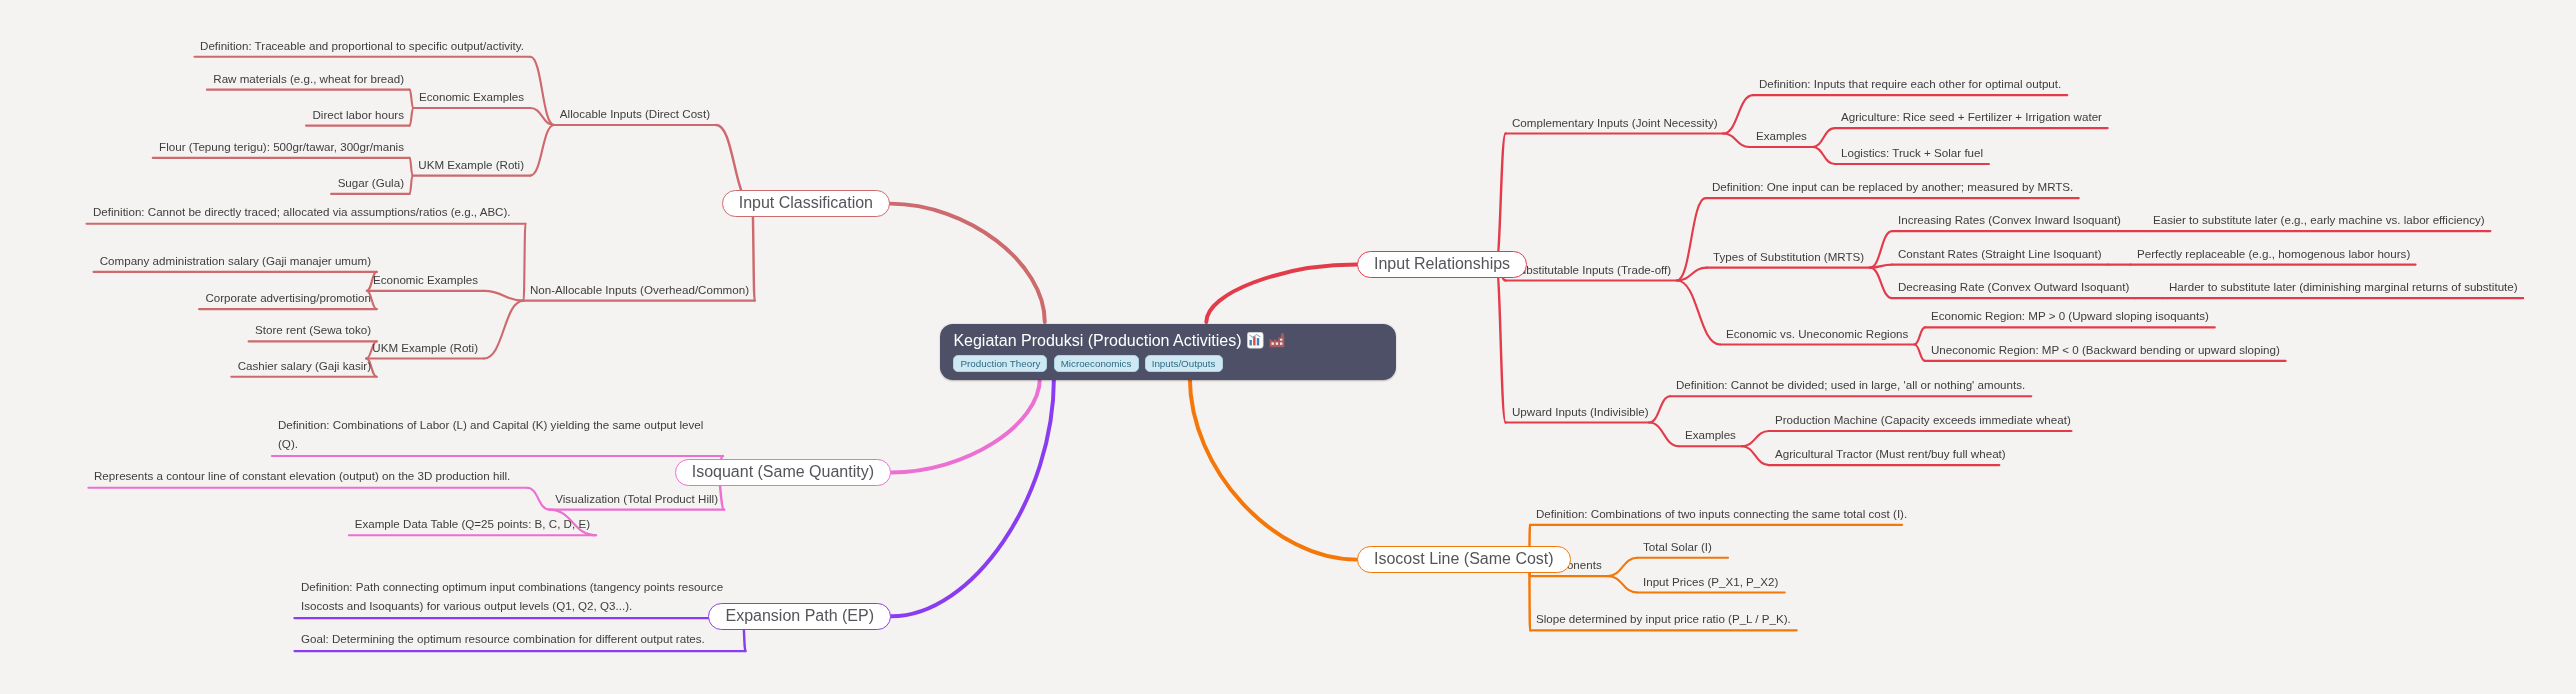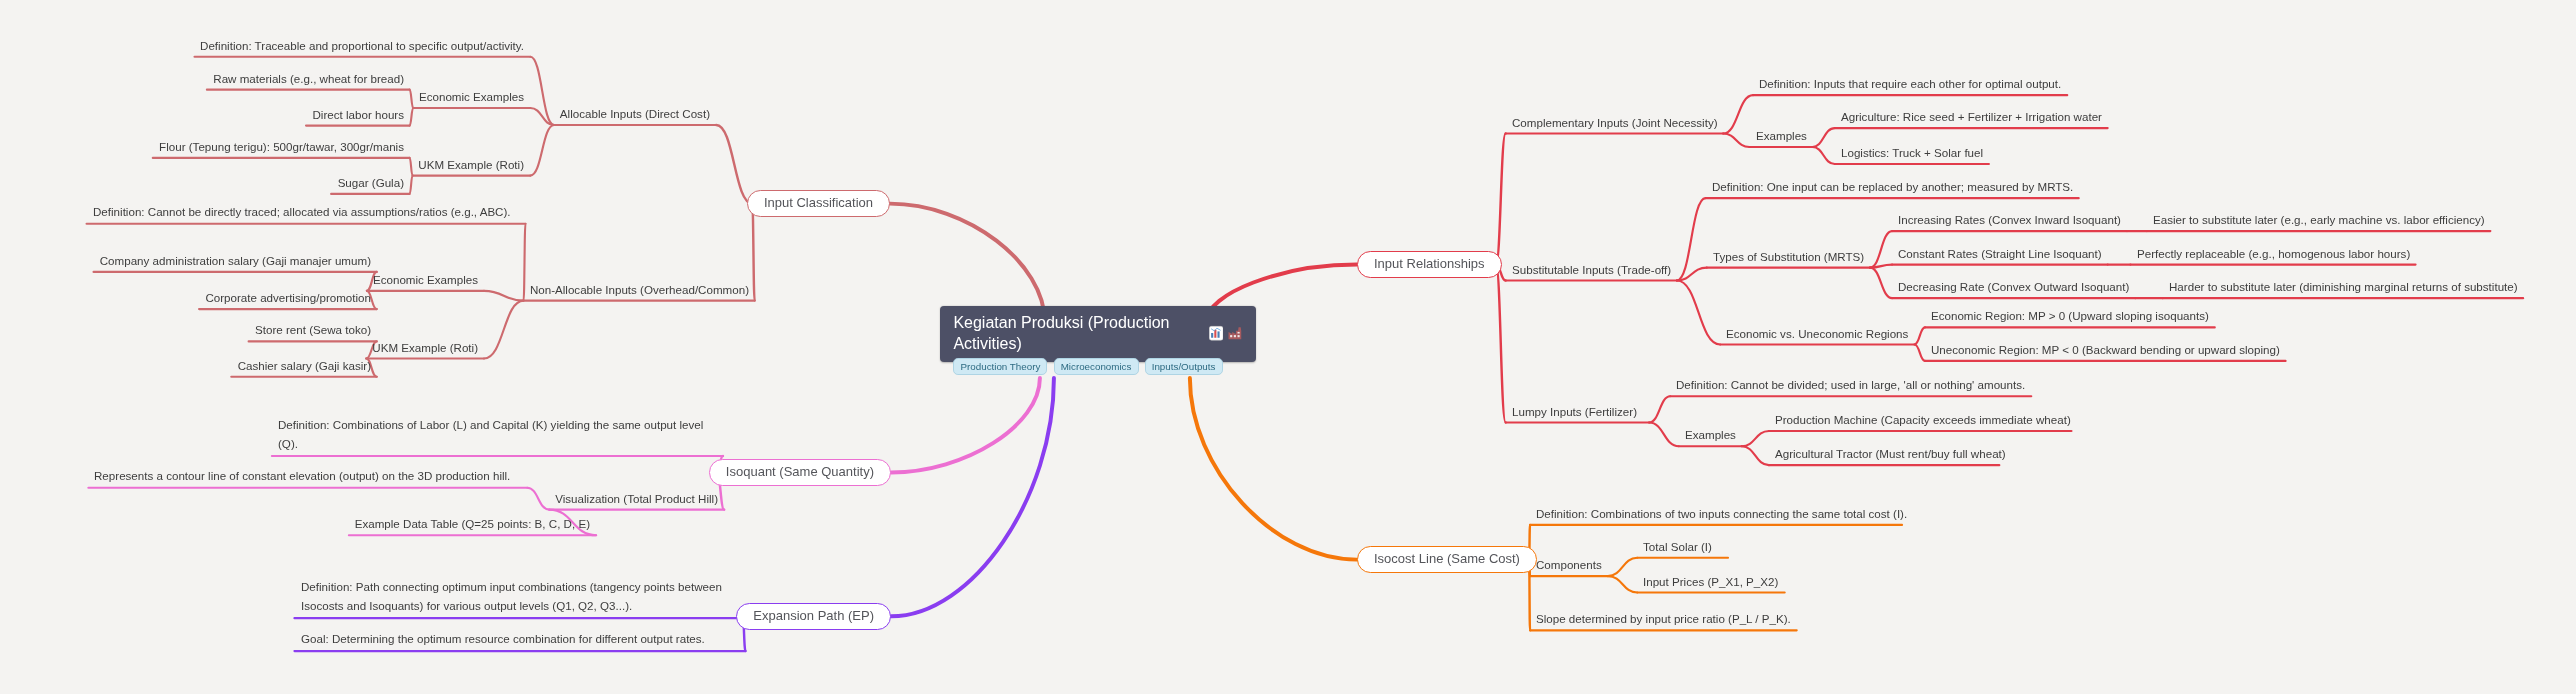--- a/index.html
+++ b/index.html
@@ -2,27 +2,27 @@
 <html style="font-size:9.8px"><head>
 <meta charset="utf-8">
 <style>
   *{margin:0;padding:0;box-sizing:border-box}
   html,body{width:2576px;height:695px}
   body{background:#f4f3f1;font-family:"Liberation Sans","DejaVu Sans",sans-serif}
   #canvas{position:relative;width:2576px;height:695px;overflow:hidden;background:#f4f3f1}
   #links{position:absolute;left:0;top:0;z-index:1}
   .nd{position:absolute;z-index:2;font-size:11.6px;line-height:16px;color:#3d3d3d;white-space:nowrap;padding:0 0 4.3px 0}
   .wrap{white-space:normal;line-height:19px}
-  .box{position:absolute;z-index:3;background:#ffffff;border:1.8px solid #999;border-radius:13.4px;height:27px;line-height:23px;padding:0 16px;font-size:13px;color:#54555a;white-space:nowrap}
+  .box{position:absolute;z-index:3;background:#ffffff;border:1.8px solid #999;border-radius:13.4px;height:27px;line-height:23px;padding:0 16px;font-size:16px;color:#54555a;white-space:nowrap}
   .b1{border-color:#cd6a6e}
   .b2{border-color:#e23c4b}
   .b3{border-color:#ec6fd2}
   .b4{border-color:#f5770a}
   .b5{border-color:#8a3df0}
-  #root{position:absolute;left:940px;top:306px;width:316px;height:56px;background:#4d5066;border-radius:4px;z-index:3;padding:6.1px 13.4px 0 13.4px;box-shadow:0 0.6px 1.8px rgba(0,0,0,.25)}
+  #root{position:absolute;left:940px;top:324px;width:456px;height:56px;background:#4d5066;border-radius:13px;z-index:3;padding:6.1px 13.4px 0 13.4px;box-shadow:0 0.6px 1.8px rgba(0,0,0,.25)}
   #root-title{color:#ffffff;font-size:16px;line-height:21px;display:flex;align-items:center;gap:5.5px;font-weight:500}
   #root-tags{display:flex;gap:6.1px;margin-top:3.7px}
   .tag{background:#cfe9f4;color:#2e6b82;border:0.6px solid #aed4e4;border-radius:4.9px;font-size:9.8px;line-height:15.2px;padding:0 6.1px;white-space:nowrap}
 </style>
 </head>
 <body>
 
 <div id="canvas">
   <svg id="links" width="2576" height="695" viewBox="0 0 4226 1140">
       <path d="M 1714 528 C 1714 431 1587 334 1460 334" stroke="#cd6a6e" stroke-width="6.5" fill="none" stroke-linecap="round"></path>
@@ -176,41 +176,41 @@
   <div class="nd" id="corporateAdv" style="right:2205px;top:290px">Corporate advertising/promotion</div>
   <div class="nd" id="ukmEx2" style="right:2098px;top:340px">UKM Example (Roti)</div>
   <div class="nd" id="storeRent" style="right:2205px;top:322px">Store rent (Sewa toko)</div>
   <div class="nd" id="cashier" style="right:2205px;top:358px">Cashier salary (Gaji kasir)</div>
 
   <div class="nd wrap" id="isoDef" style="left:278px;top:415px;width:439px">Definition: Combinations of Labor (L) and Capital (K) yielding the same output level (Q).</div>
   <div class="nd" id="vis" style="right:1858px;top:491px">Visualization (Total Product Hill)</div>
   <div class="nd wrap" id="contour" style="left:94px;top:466px;width:427px">Represents a contour line of constant elevation (output) on the 3D production hill.</div>
   <div class="nd" id="exampleTable" style="right:1986px;top:516px">Example Data Table (Q=25 points: B, C, D, E)</div>
 
-  <div class="nd wrap" id="expDef" style="left:301px;top:577px;width:439px">Definition: Path connecting optimum input combinations (tangency points between Isocosts and Isoquants) for various output levels (Q1, Q2, Q3...).</div>
+  <div class="nd wrap" id="expDef" style="left:301px;top:577px;width:439px">Definition: Path connecting optimum input combinations (tangency points resource Isocosts and Isoquants) for various output levels (Q1, Q2, Q3...).</div>
   <div class="nd wrap" id="expGoal" style="left:301px;top:629px;width:439px">Goal: Determining the optimum resource combination for different output rates.</div>
 
   <div class="nd" id="comp" style="left:1512px;top:115px">Complementary Inputs (Joint Necessity)</div>
   <div class="nd" id="compDef" style="left:1759px;top:76px">Definition: Inputs that require each other for optimal output.</div>
   <div class="nd" id="compEx" style="left:1756px;top:128px">Examples</div>
   <div class="nd" id="agriculture" style="left:1841px;top:109px">Agriculture: Rice seed + Fertilizer + Irrigation water</div>
   <div class="nd" id="logistics" style="left:1841px;top:145px">Logistics: Truck + Solar fuel</div>
   <div class="nd" id="subst" style="left:1512px;top:262px">Substitutable Inputs (Trade-off)</div>
   <div class="nd" id="substDef" style="left:1712px;top:179px">Definition: One input can be replaced by another; measured by MRTS.</div>
   <div class="nd" id="typesSubst" style="left:1713px;top:249px">Types of Substitution (MRTS)</div>
   <div class="nd" id="incRates" style="left:1898px;top:212px">Increasing Rates (Convex Inward Isoquant)</div>
   <div class="nd" id="easier" style="left:2153px;top:212px">Easier to substitute later (e.g., early machine vs. labor efficiency)</div>
   <div class="nd" id="constRates" style="left:1898px;top:246px">Constant Rates (Straight Line Isoquant)</div>
   <div class="nd" id="perfectly" style="left:2137px;top:246px">Perfectly replaceable (e.g., homogenous labor hours)</div>
   <div class="nd" id="decRates" style="left:1898px;top:279px">Decreasing Rate (Convex Outward Isoquant)</div>
   <div class="nd" id="harder" style="left:2169px;top:279px">Harder to substitute later (diminishing marginal returns of substitute)</div>
   <div class="nd" id="econRegions" style="left:1726px;top:326px">Economic vs. Uneconomic Regions</div>
   <div class="nd" id="econRegion" style="left:1931px;top:308px">Economic Region: MP &gt; 0 (Upward sloping isoquants)</div>
   <div class="nd" id="unecoRegion" style="left:1931px;top:342px">Uneconomic Region: MP &lt; 0 (Backward bending or upward sloping)</div>
-  <div class="nd" id="lumpy" style="left:1512px;top:404px">Lumpy Inputs (Fertilizer)</div>
+  <div class="nd" id="lumpy" style="left:1512px;top:404px">Upward Inputs (Indivisible)</div>
   <div class="nd" id="lumpyDef" style="left:1676px;top:377px">Definition: Cannot be divided; used in large, 'all or nothing' amounts.</div>
   <div class="nd" id="lumpyEx" style="left:1685px;top:427px">Examples</div>
   <div class="nd" id="prodMachine" style="left:1775px;top:412px">Production Machine (Capacity exceeds immediate wheat)</div>
   <div class="nd" id="tractor" style="left:1775px;top:446px">Agricultural Tractor (Must rent/buy full wheat)</div>
 
   <div class="nd" id="isocostDef" style="left:1536px;top:506px">Definition: Combinations of two inputs connecting the same total cost (I).</div>
   <div class="nd" id="components" style="left:1536px;top:557px">Components</div>
   <div class="nd" id="totalBudget" style="left:1643px;top:539px">Total Solar (I)</div>
   <div class="nd" id="inputPrices" style="left:1643px;top:574px">Input Prices (P_X1, P_X2)</div>
   <div class="nd" id="slope" style="left:1536px;top:611px">Slope determined by input price ratio (P_L / P_K).</div>

